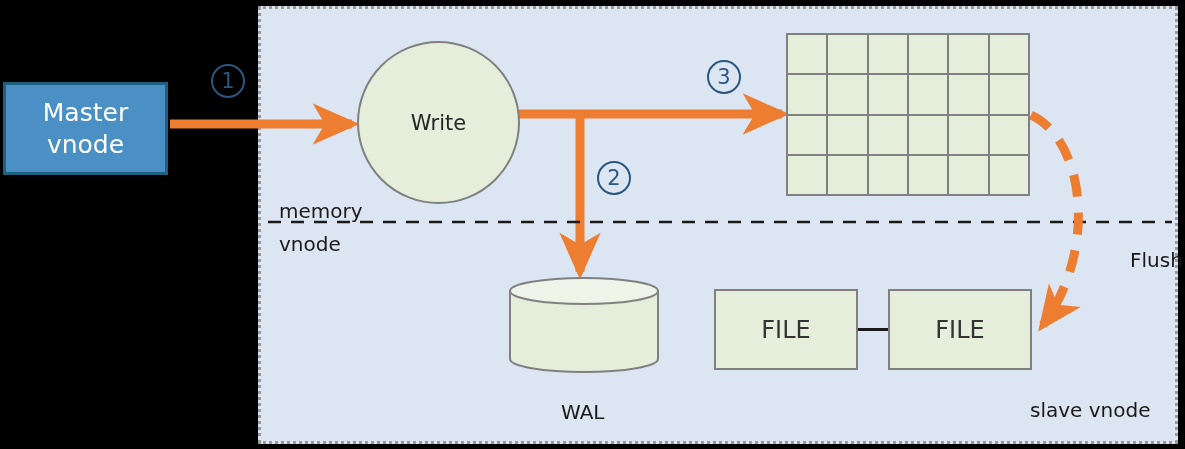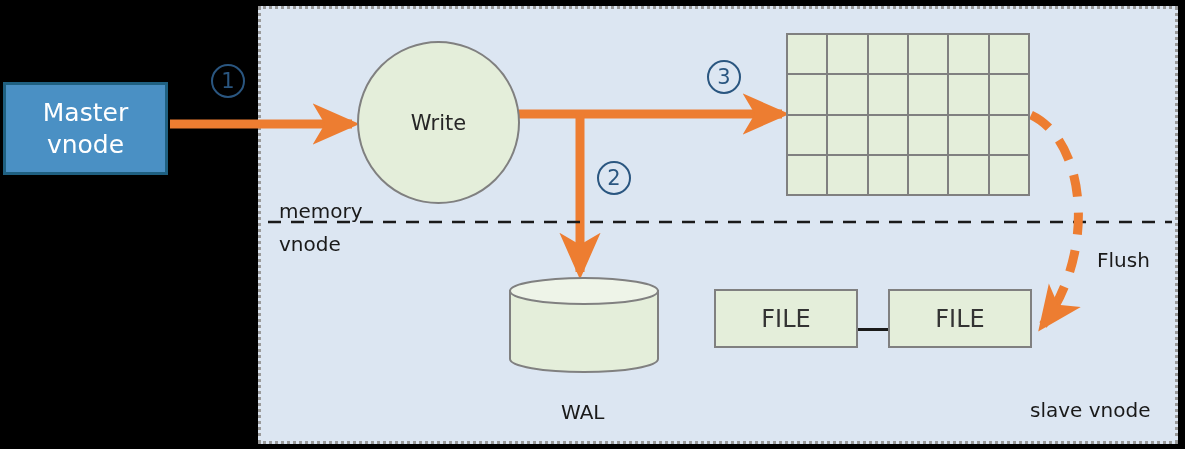--- a/index.html
+++ b/index.html
@@ -92,21 +92,21 @@
     top: 277px;
     width: 150px;
     height: 96px;
   }
 
   
   .file-box {
     position: absolute;
     top: 289px;
     width: 144px;
-    height: 59px;
+    height: 81px;
     background: #e4eeda;
     border: 2px solid #808080;
     box-sizing: border-box;
     display: flex;
     align-items: center;
     justify-content: center;
     color: #333333;
     font-size: 24px;
   }
   #file-box-1 { left: 714px; }
@@ -123,21 +123,21 @@
   
   .plain-label {
     position: absolute;
     color: #1a1a1a;
     font-size: 20px;
     white-space: nowrap;
   }
   #label-memory { left: 279px; top: 199px; }
   #label-disk   { left: 279px; top: 232px; }
   #label-wal    { left: 561px; top: 400px; }
-  #label-flush  { left: 1097px; top: 248px; text-align: right; }
+  #label-flush  { left: 1130px; top: 248px; text-align: right; }
   #label-slave  { left: 1030px; top: 398px; }
 
   
   .step-badge {
     position: absolute;
     width: 34px;
     height: 34px;
     border-radius: 50%;
     border: 2px solid #2a5680;
     color: #2a5680;

